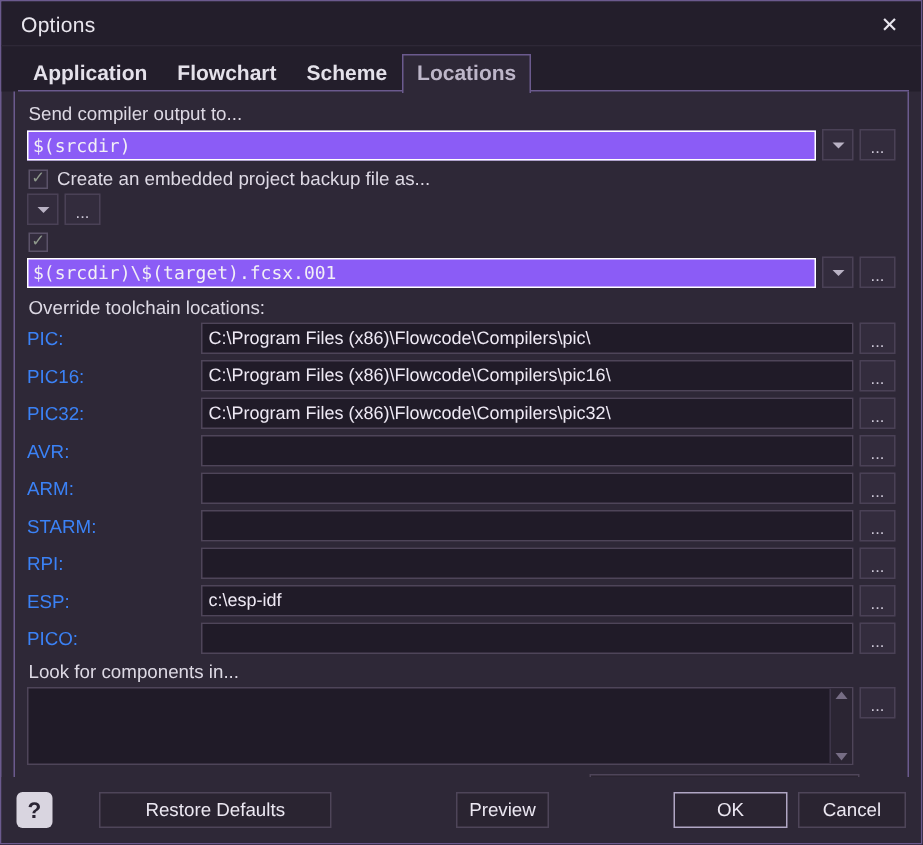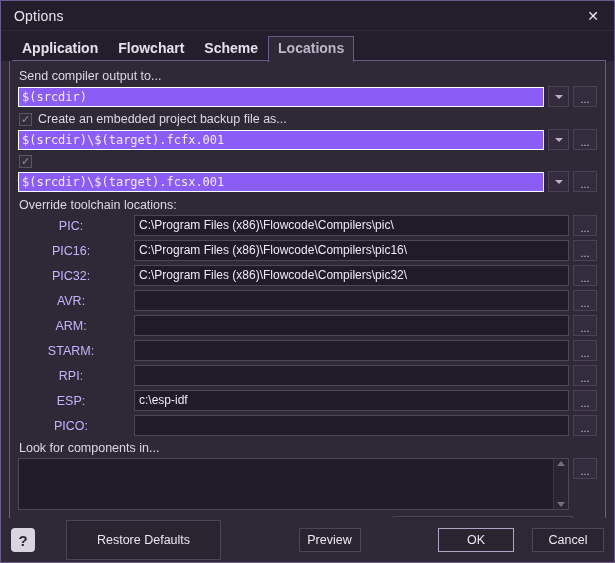--- a/index.html
+++ b/index.html
@@ -157,22 +157,22 @@
   .checkbox .tick {
     color: #8f9a8c;
     font-size: 11px;
     line-height: 1;
   }
   .cb-label { color: #ddd9e4; font-size: 12.5px; }
 
   
   .tc-label {
     flex: 0 0 112px;
-    text-align: center;
-    color: #c4b5fd;
+    text-align: left;
+    color: #3b82f6;
     font-size: 12.5px;
     padding-right: 6px;
   }
   .tc-input {
     flex: 1 1 auto;
     height: 21px;
     background: #201b28;
     border: 1px solid #4e4559;
     color: #eee9f4;
     font-size: 12px;
@@ -234,26 +234,26 @@
     border-radius: 4px;
     background: #d9d5e0;
     color: #2a2433;
     font-size: 15px;
     font-weight: bold;
     display: flex; align-items: center; justify-content: center;
     cursor: pointer;
     flex: 0 0 24px;
   }
   .footer .spacer-a { width: 31px; }
-  .btn-restore { width: 155px; height: 40px; }
+  .btn-restore { width: 155px; height: 24px; }
   .footer .spacer-b { flex: 1 1 auto; }
   .btn-preview { width: 62px; height: 24px; margin-right: 0; }
   .footer .spacer-c { flex: 1 1 auto; }
   .btn-ok { width: 76px; height: 24px; border-color: #b0a6c4; }
-  .btn-cancel { width: 72px; height: 24px; margin-left: 18px; }
+  .btn-cancel { width: 72px; height: 24px; margin-left: 7px; }
 </style>
 </head>
 <body>
 
 <div id="app">
 
   <div class="titlebar">
     <div class="title">Options</div>
     <div class="close-btn">✕</div>
   </div>
@@ -276,21 +276,20 @@
       <div class="dots-btn">...</div>
     </div>
 
     <div class="cb-row">
       <div class="checkbox">
           <span class="tick">✓</span>
         </div>
       <div class="cb-label">Create an embedded project backup file as...</div>
     </div>
     <div class="row">
-      <div class="mono-input">$(srcdir)\$(target).fcfx.001</div>
       <div class="combo-arrow">
           <span class="caret"></span>
         </div>
       <div class="dots-btn">...</div>
     </div>
 
     <div class="cb-row">
       <div class="checkbox">
           <span class="tick">✓</span>
         </div>

